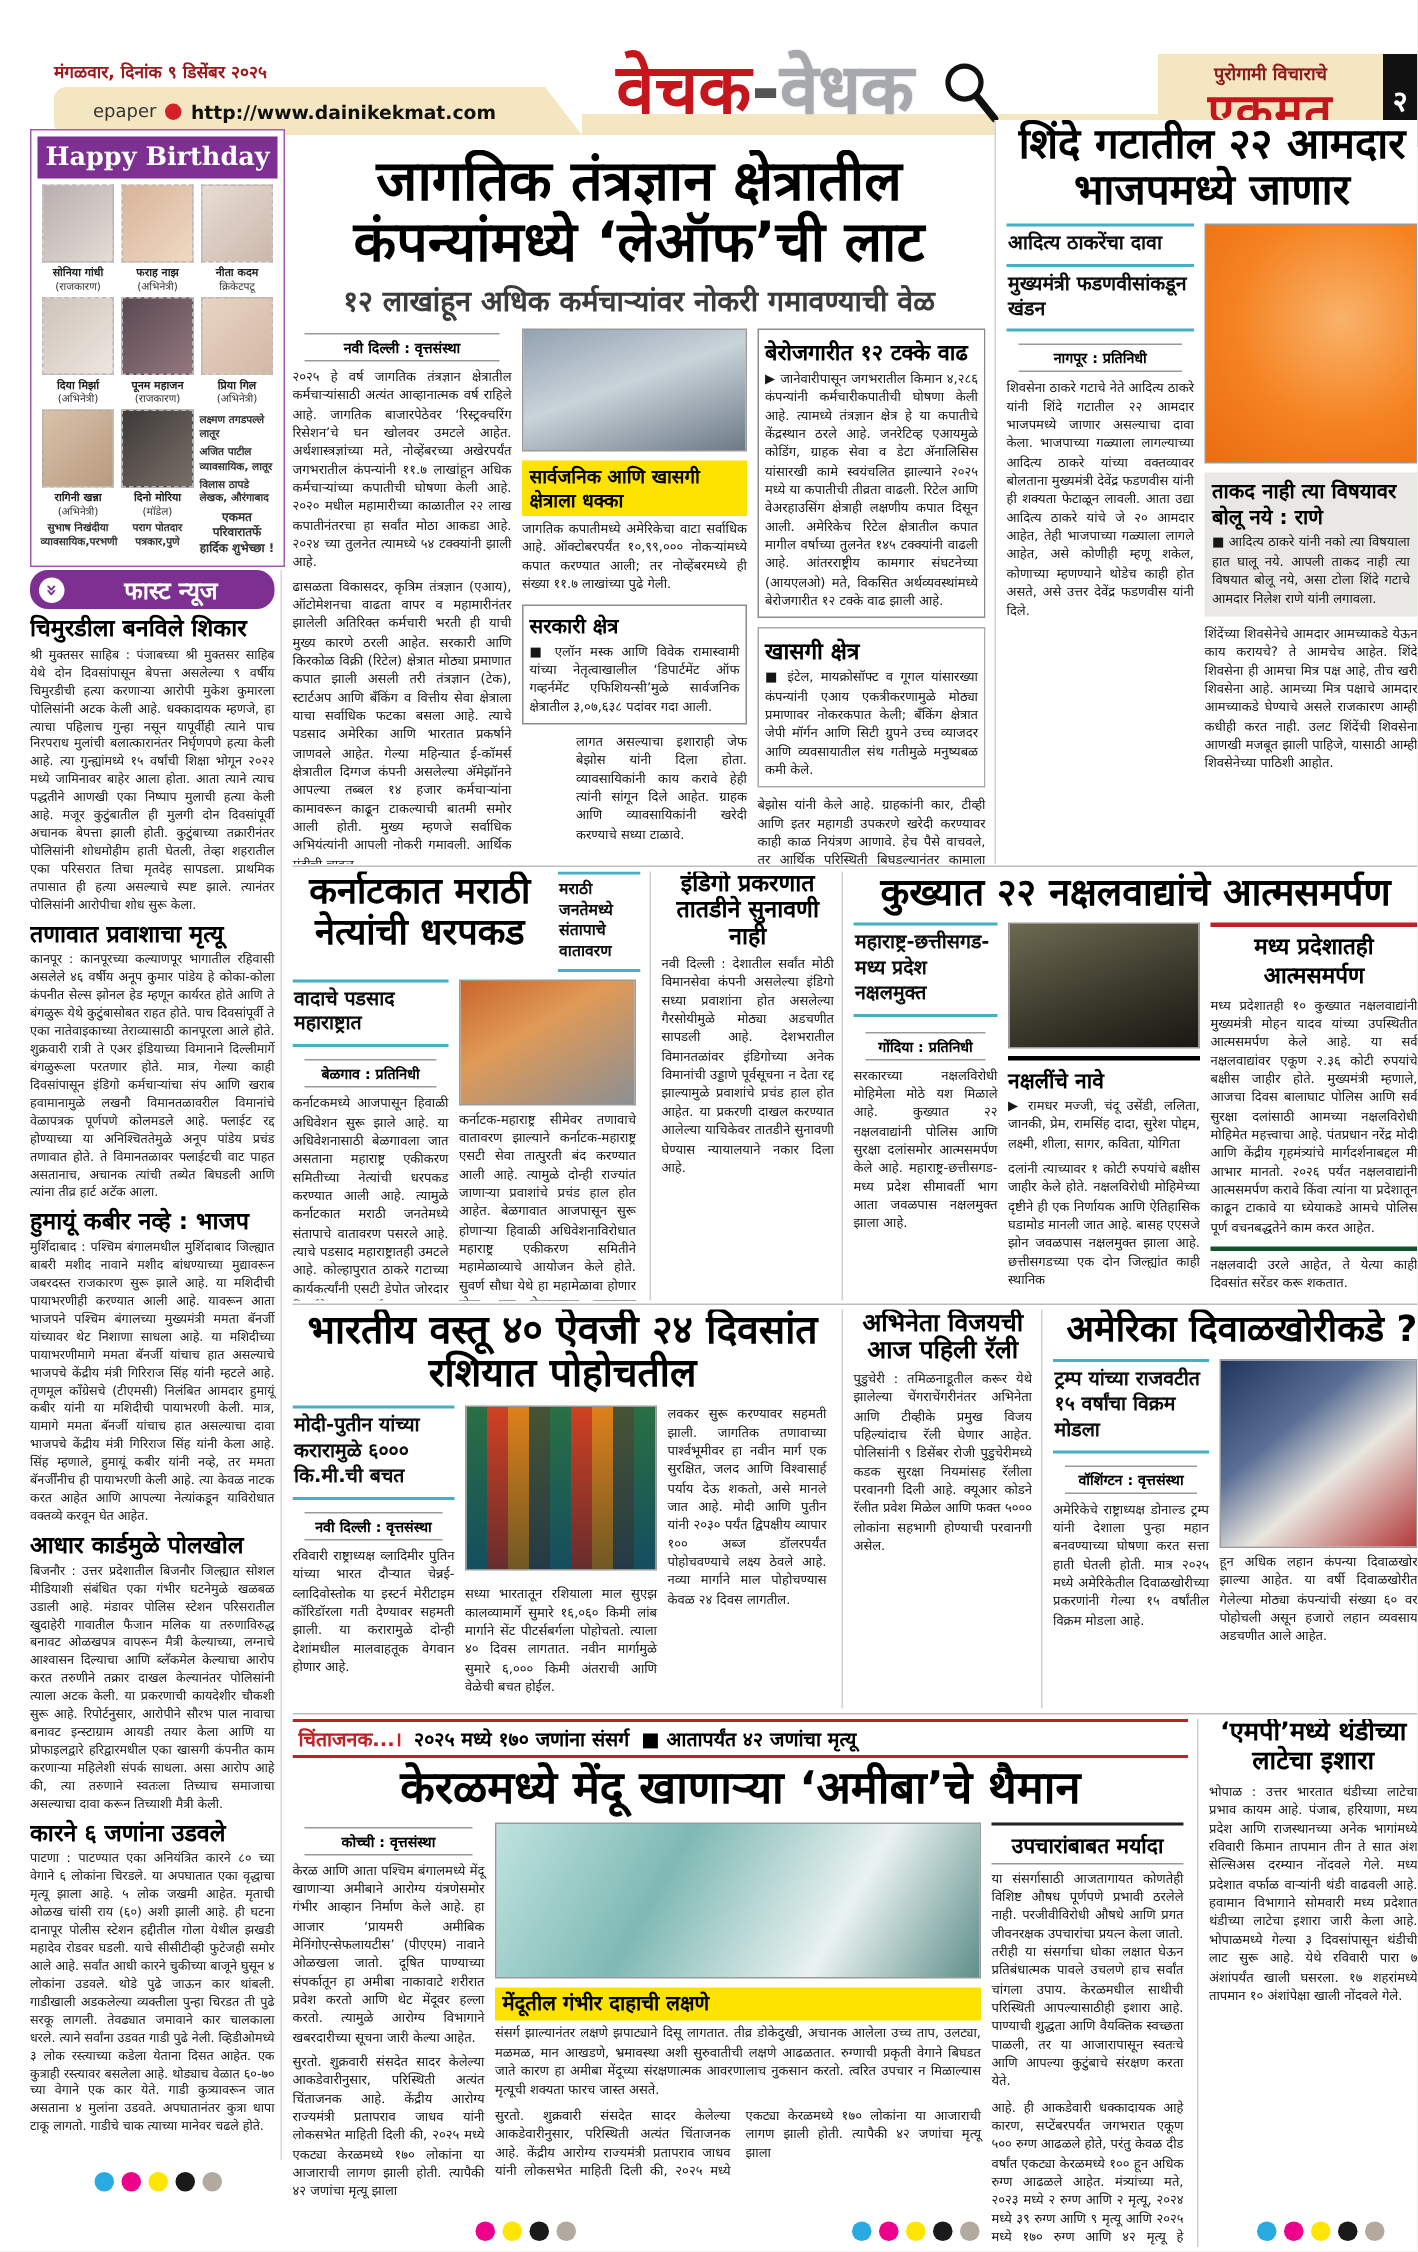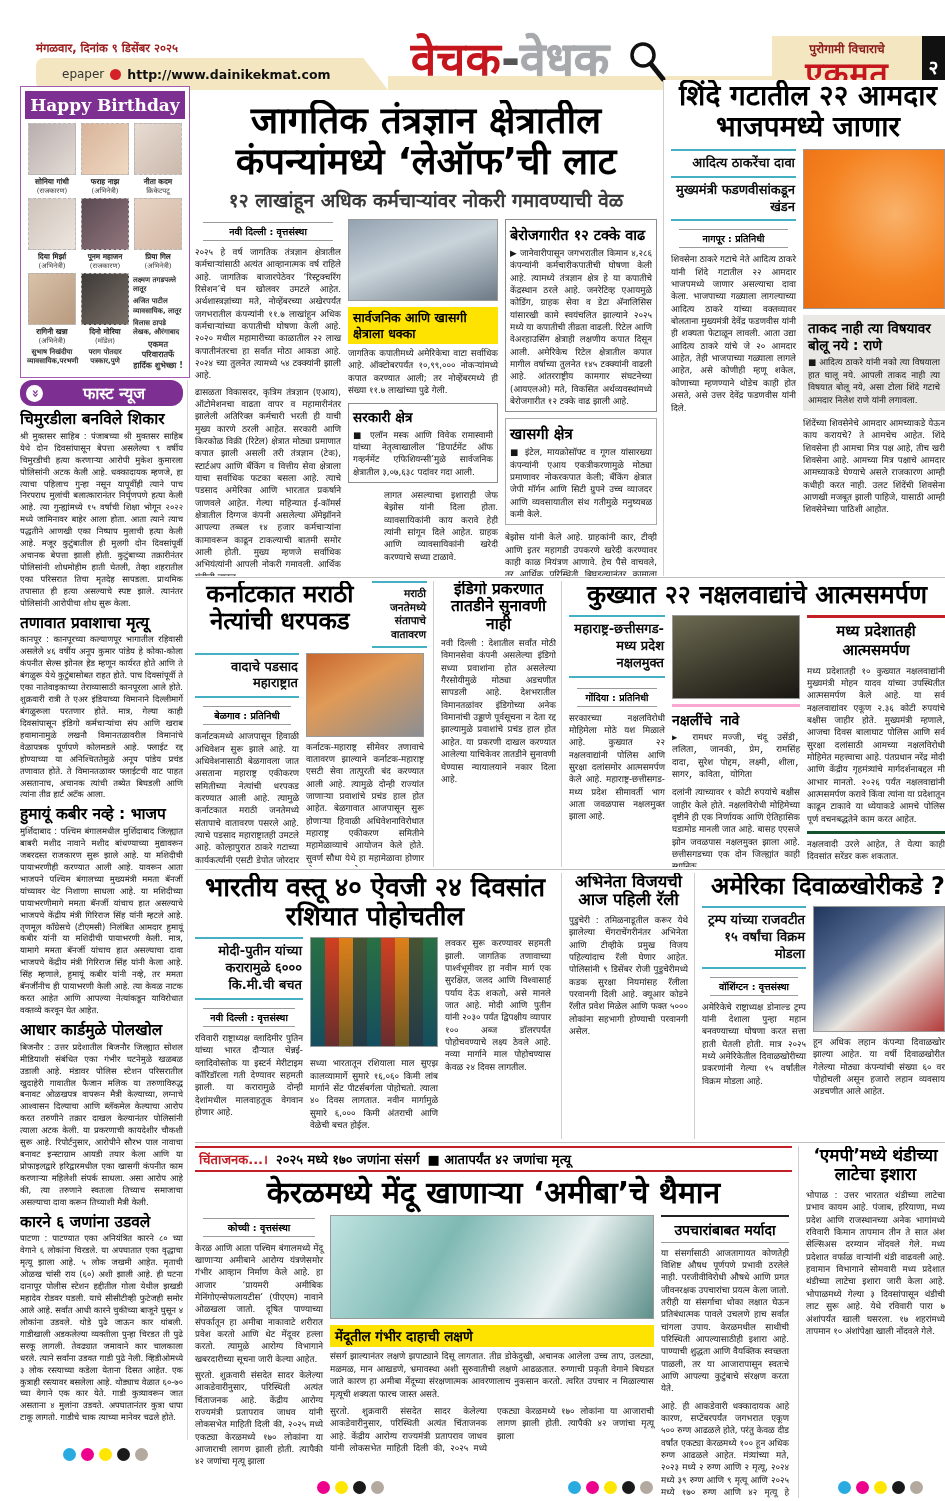--- a/index.html
+++ b/index.html
@@ -2,21 +2,21 @@
 <html><head>
 <meta charset="utf-8">
 <style>
   html,body{margin:0;padding:0;background:#e8e8e8;}
   #page{position:relative;width:945px;height:1501px;background:#fff;font-family:"DejaVu Sans","Liberation Sans",sans-serif;overflow:hidden;}
   .abs{position:absolute;}
   .art{position:absolute;overflow:hidden;background:#fff;}
   .h1{font-weight:700;text-align:center;color:#000;line-height:1.12;}
   .body{font-size:8.7px;line-height:1.42;text-align:justify;color:#161616;}
   .byl{font-weight:700;font-size:9.5px;text-align:center;border-top:1px solid #9a9a9a;border-bottom:1px solid #9a9a9a;padding:2px 0;margin:3px 8px 5px;}
-  .tsub{font-weight:700;text-align:right;font-size:13px;line-height:1.3;border-top:2px solid #45b0c3;border-bottom:2px solid #45b0c3;padding:4px 1px;color:#0e0e0e;}
+  .tsub{font-weight:700;text-align:left;font-size:13px;line-height:1.3;border-top:2px solid #45b0c3;border-bottom:2px solid #45b0c3;padding:4px 1px;color:#0e0e0e;}
   .box{border:1px solid #8c8c8c;padding:4px;}
   .boxtitle{font-weight:700;font-size:13.5px;margin-bottom:3px;color:#000;}
   .ytitle{background:#ffe300;font-weight:700;font-size:12.5px;line-height:1.25;padding:3px 5px;color:#000;}
   .photo{border:1px solid #9a9a9a;box-sizing:border-box;}
   .row{display:flex;gap:7px;}
   .hline{position:absolute;border-top:1px solid #bdbdbd;}
   .vleft{border-left:1px solid #cfcfcf;padding-left:7px;box-sizing:border-box;}
   .dots{display:flex;gap:5px;justify-content:center;align-items:center;}
   .dot{width:13px;height:13px;border-radius:50%;}
   
@@ -235,21 +235,21 @@
   <div class="art vleft" style="left:561px;top:581px;width:384px;height:286px;">
     <div class="h1" style="font-size:25px;">कुख्यात २२ नक्षलवाद्यांचे आत्मसमर्पण</div>
     <div class="row" style="margin-top:6px;">
       <div style="width:96px;">
         <div class="tsub">महाराष्ट्र-छत्तीसगड- मध्य प्रदेश नक्षलमुक्त</div>
         <div class="byl" style="margin-top:10px;">गोंदिया : प्रतिनिधी</div>
         <div class="body">सरकारच्या नक्षलविरोधी मोहिमेला मोठे यश मिळाले आहे. कुख्यात २२ नक्षलवाद्यांनी पोलिस आणि सुरक्षा दलांसमोर आत्मसमर्पण केले आहे. महाराष्ट्र-छत्तीसगड- मध्य प्रदेश सीमावर्ती भाग आता जवळपास नक्षलमुक्त झाला आहे.</div>
       </div>
       <div style="width:128px;">
         <div class="photo" style="width:128px;height:84px;background:linear-gradient(160deg,#6d6a52 0%,#3c3a2c 55%,#191712 100%);"></div>
-        <div style="border-top:3px solid #f9a8d4;margin-top:5px;padding-top:3px;font-family:Liberation Mono, monospace;">
+        <div style="border-top:3px solid #000000;margin-top:5px;padding-top:3px;">
           <div class="boxtitle" style="font-size:14px;">नक्षलींचे नावे</div>
           <div class="body">▶ रामधर मज्जी, चंदू उसेंडी, ललिता, जानकी, प्रेम, रामसिंह दादा, सुरेश पोद्दम, लक्ष्मी, शीला, सागर, कविता, योगिता</div>
         </div>
         <div class="body" style="margin-top:5px;">दलांनी त्याच्यावर १ कोटी रुपयांचे बक्षीस जाहीर केले होते. नक्षलविरोधी मोहिमेच्या दृष्टीने ही एक निर्णायक आणि ऐतिहासिक घडामोड मानली जात आहे. बासह एएसजे झोन जवळपास नक्षलमुक्त झाला आहे. छत्तीसगडच्या एक दोन जिल्ह्यांत काही स्थानिक</div>
       </div>
       <div style="width:138px;">
         <div style="border-top:3px solid #c22026;padding-top:4px;">
           <div style="font-weight:700;font-size:15px;text-align:center;line-height:1.25;">मध्य प्रदेशातही आत्मसमर्पण</div>
           <div class="body" style="margin-top:5px;">मध्य प्रदेशातही १० कुख्यात नक्षलवाद्यांनी मुख्यमंत्री मोहन यादव यांच्या उपस्थितीत आत्मसमर्पण केले आहे. या सर्व नक्षलवाद्यांवर एकूण २.३६ कोटी रुपयांचे बक्षीस जाहीर होते. मुख्यमंत्री म्हणाले, आजचा दिवस बालाघाट पोलिस आणि सर्व सुरक्षा दलांसाठी आमच्या नक्षलविरोधी मोहिमेत महत्त्वाचा आहे. पंतप्रधान नरेंद्र मोदी आणि केंद्रीय गृहमंत्र्यांचे मार्गदर्शनाबद्दल मी आभार मानतो. २०२६ पर्यंत नक्षलवाद्यांनी आत्मसमर्पण करावे किंवा त्यांना या प्रदेशातून काढून टाकावे या ध्येयाकडे आमचे पोलिस पूर्ण वचनबद्धतेने काम करत आहेत.</div>
           <div class="body" style="margin-top:6px;border-top:3px solid #14532d;padding-top:4px;">नक्षलवादी उरले आहेत, ते येत्या काही दिवसांत सरेंडर करू शकतात.</div>

